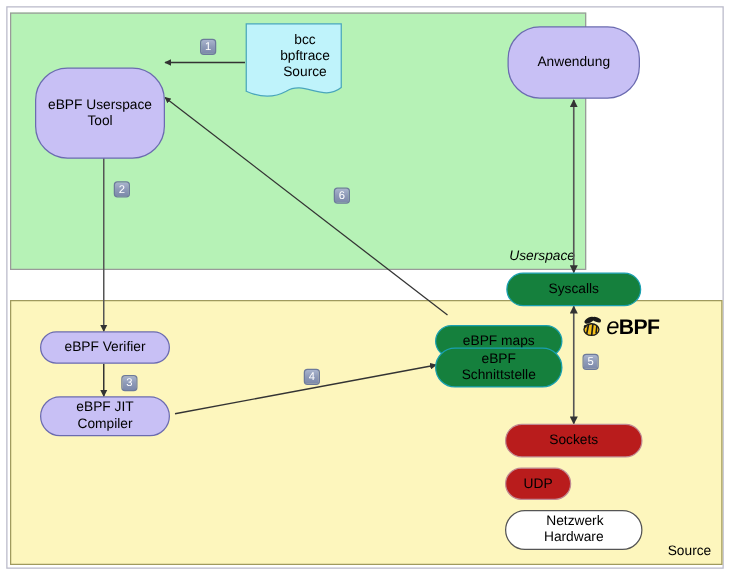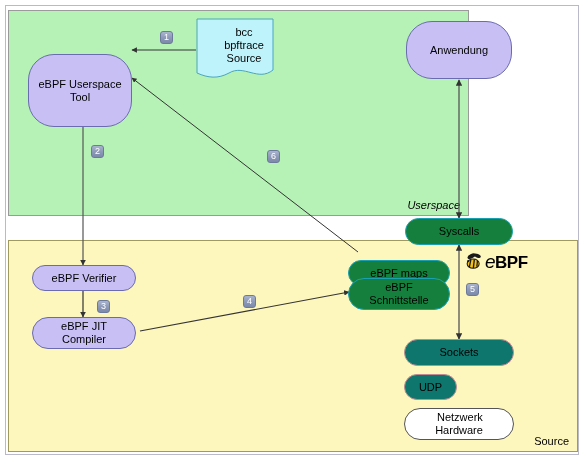--- a/index.html
+++ b/index.html
@@ -66,21 +66,21 @@
     text-align: center;
     font-size: 11px;
     line-height: 13px;
     color: #000000;
     border: 1px solid #5a5a7a;
     z-index: 6;
     white-space: pre-line;
   }
   .purple { background: #c8c0f5; border-color: #6b6bb0; }
   .cyan   { background: #15803d; border-color: #1aa0b0; }
-  .pink   { background: #0f766e; border-color: #c08a93; }
+  .pink   { background: #b91c1c; border-color: #c08a93; }
   .white  { background: #ffffff; border-color: #555555; text-align: right; }
 
   
   #doc-bcc {
     position: absolute;
     left: 196px;
     top: 18px;
     width: 96px;
     height: 64px;
     z-index: 6;

